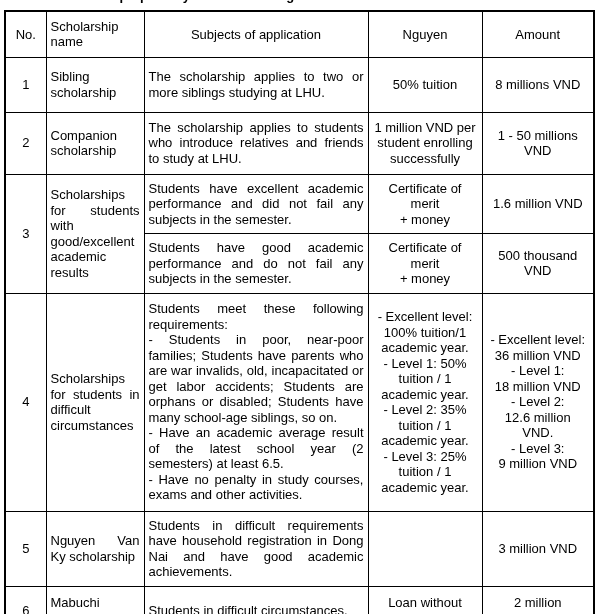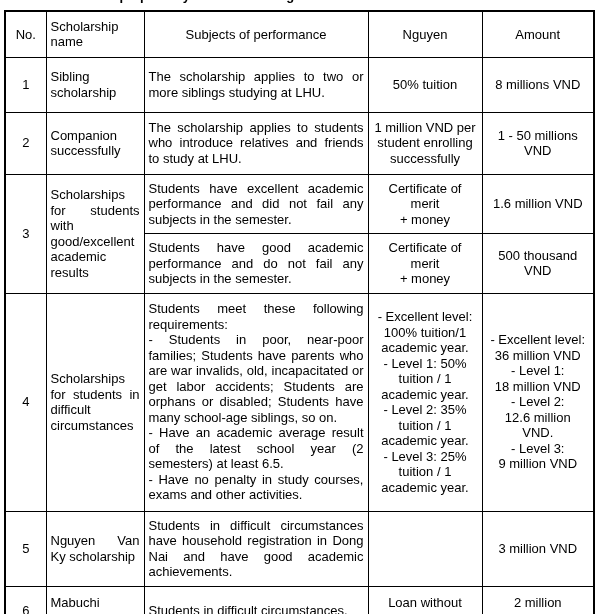--- a/index.html
+++ b/index.html
@@ -69,36 +69,36 @@
       <col class="name">
       <col class="subj">
       <col class="award">
       <col class="amount">
   </colgroup>
 
   <tbody>
       <tr style="height:46px;margin-top:43px;">
     <th class="c">No.</th>
     <th class="l">Scholarship name</th>
-    <th class="c">Subjects of performance</th>
+    <th class="c">Subjects of application</th>
     <th class="c">Nguyen</th>
     <th class="c">Amount</th>
   </tr>
 
   <tr style="height:55px;">
     <td class="c">1</td>
     <td class="l j">Sibling scholarship</td>
     <td class="j pre subjects">The scholarship applies to two or more siblings studying at LHU.</td>
     <td class="c pre">50% tuition</td>
     <td class="c pre">8 millions VND</td>
   </tr>
 
   <tr style="height:62px;">
     <td class="c">2</td>
-    <td class="l j">Companion successfully</td>
+    <td class="l j">Companion scholarship</td>
     <td class="j pre subjects">The scholarship applies to students who introduce relatives and friends to study at LHU.</td>
     <td class="c pre">1 million VND per
 student enrolling
 successfully</td>
     <td class="c pre">1 - 50 millions
 VND</td>
   </tr>
 
   <tr style="height:52px;">
     <td class="c" rowspan="2">3</td>
@@ -143,21 +143,21 @@
 - Level 2:
 12.6 million
 VND.
 - Level 3:
 9 million VND</td>
   </tr>
 
   <tr style="height:61px;">
     <td class="c">5</td>
     <td class="l j">Nguyen Van Ky scholarship</td>
-    <td class="j pre subjects">Students in difficult circumstances have household registration in Dong Nai and have good academic achievements.</td>
+    <td class="j pre subjects">Students in difficult requirements have household registration in Dong Nai and have good academic achievements.</td>
     <td class="c pre"></td>
     <td class="c pre">3 million VND</td>
   </tr>
 
   <tr style="height:50px;">
     <td class="c">6</td>
     <td class="l j">Mabuchi scholarship</td>
     <td class="j pre subjects">Students in difficult circumstances.</td>
     <td class="c pre">Loan without
 interest</td>

